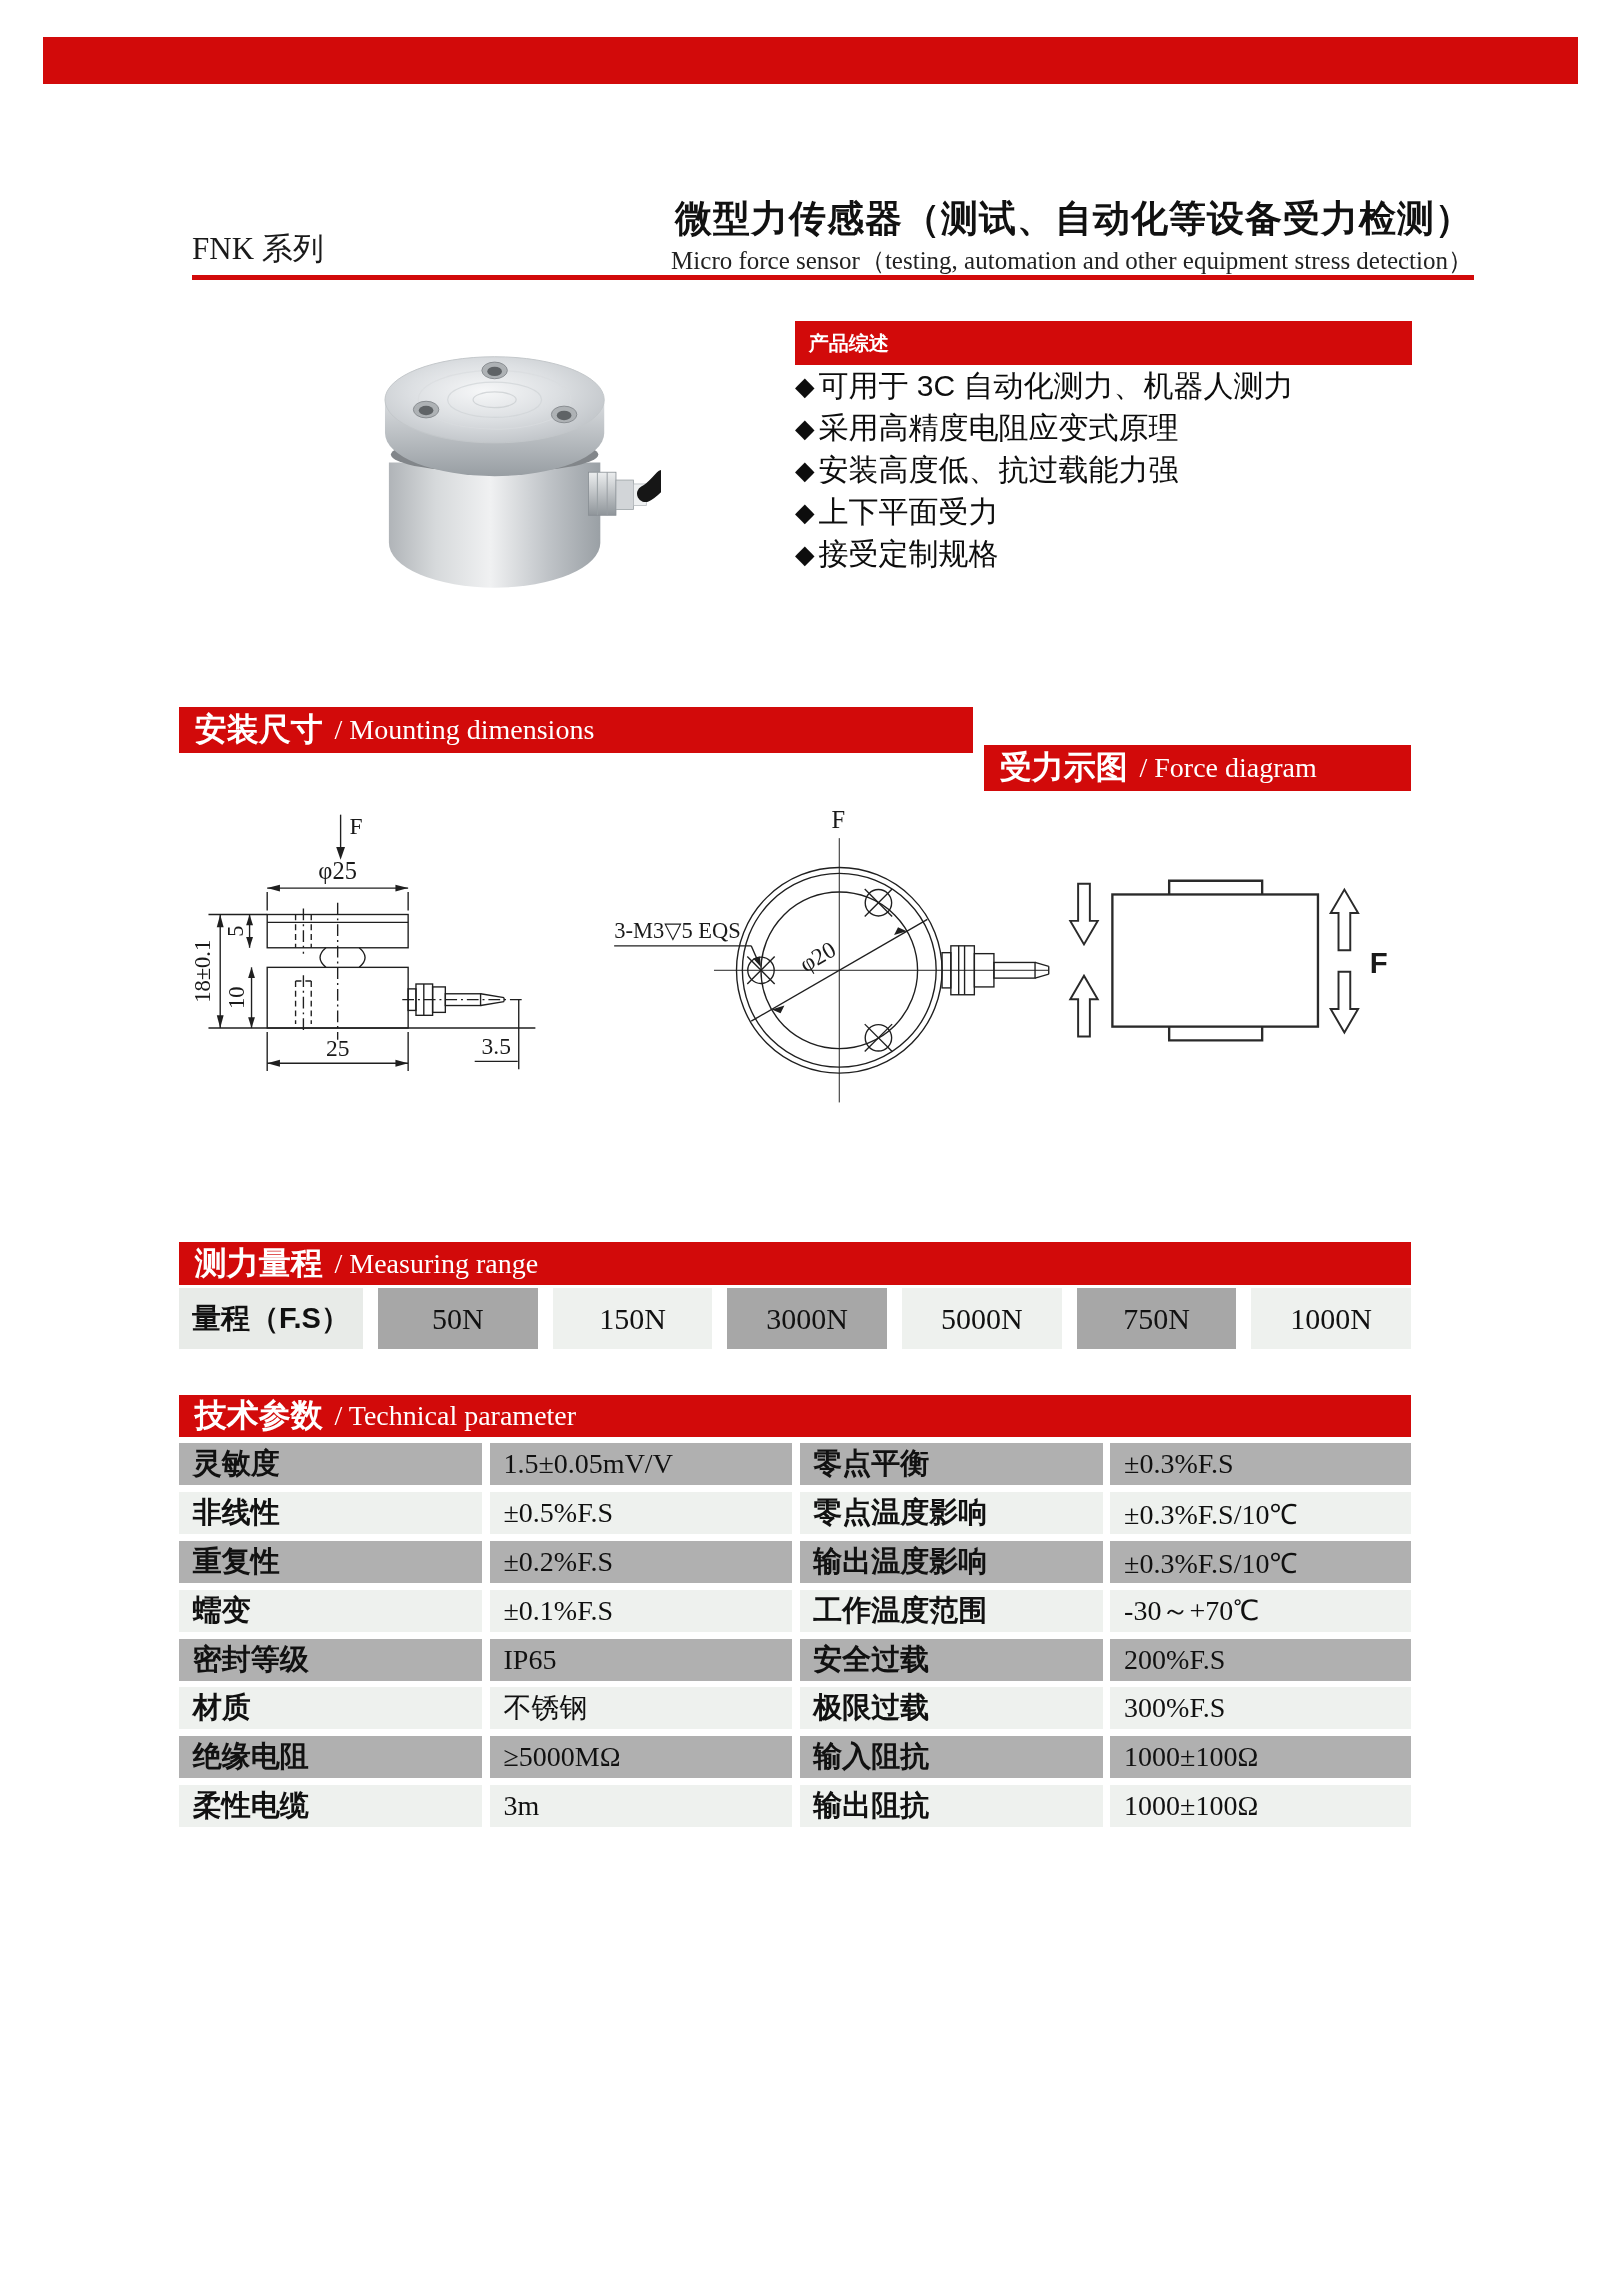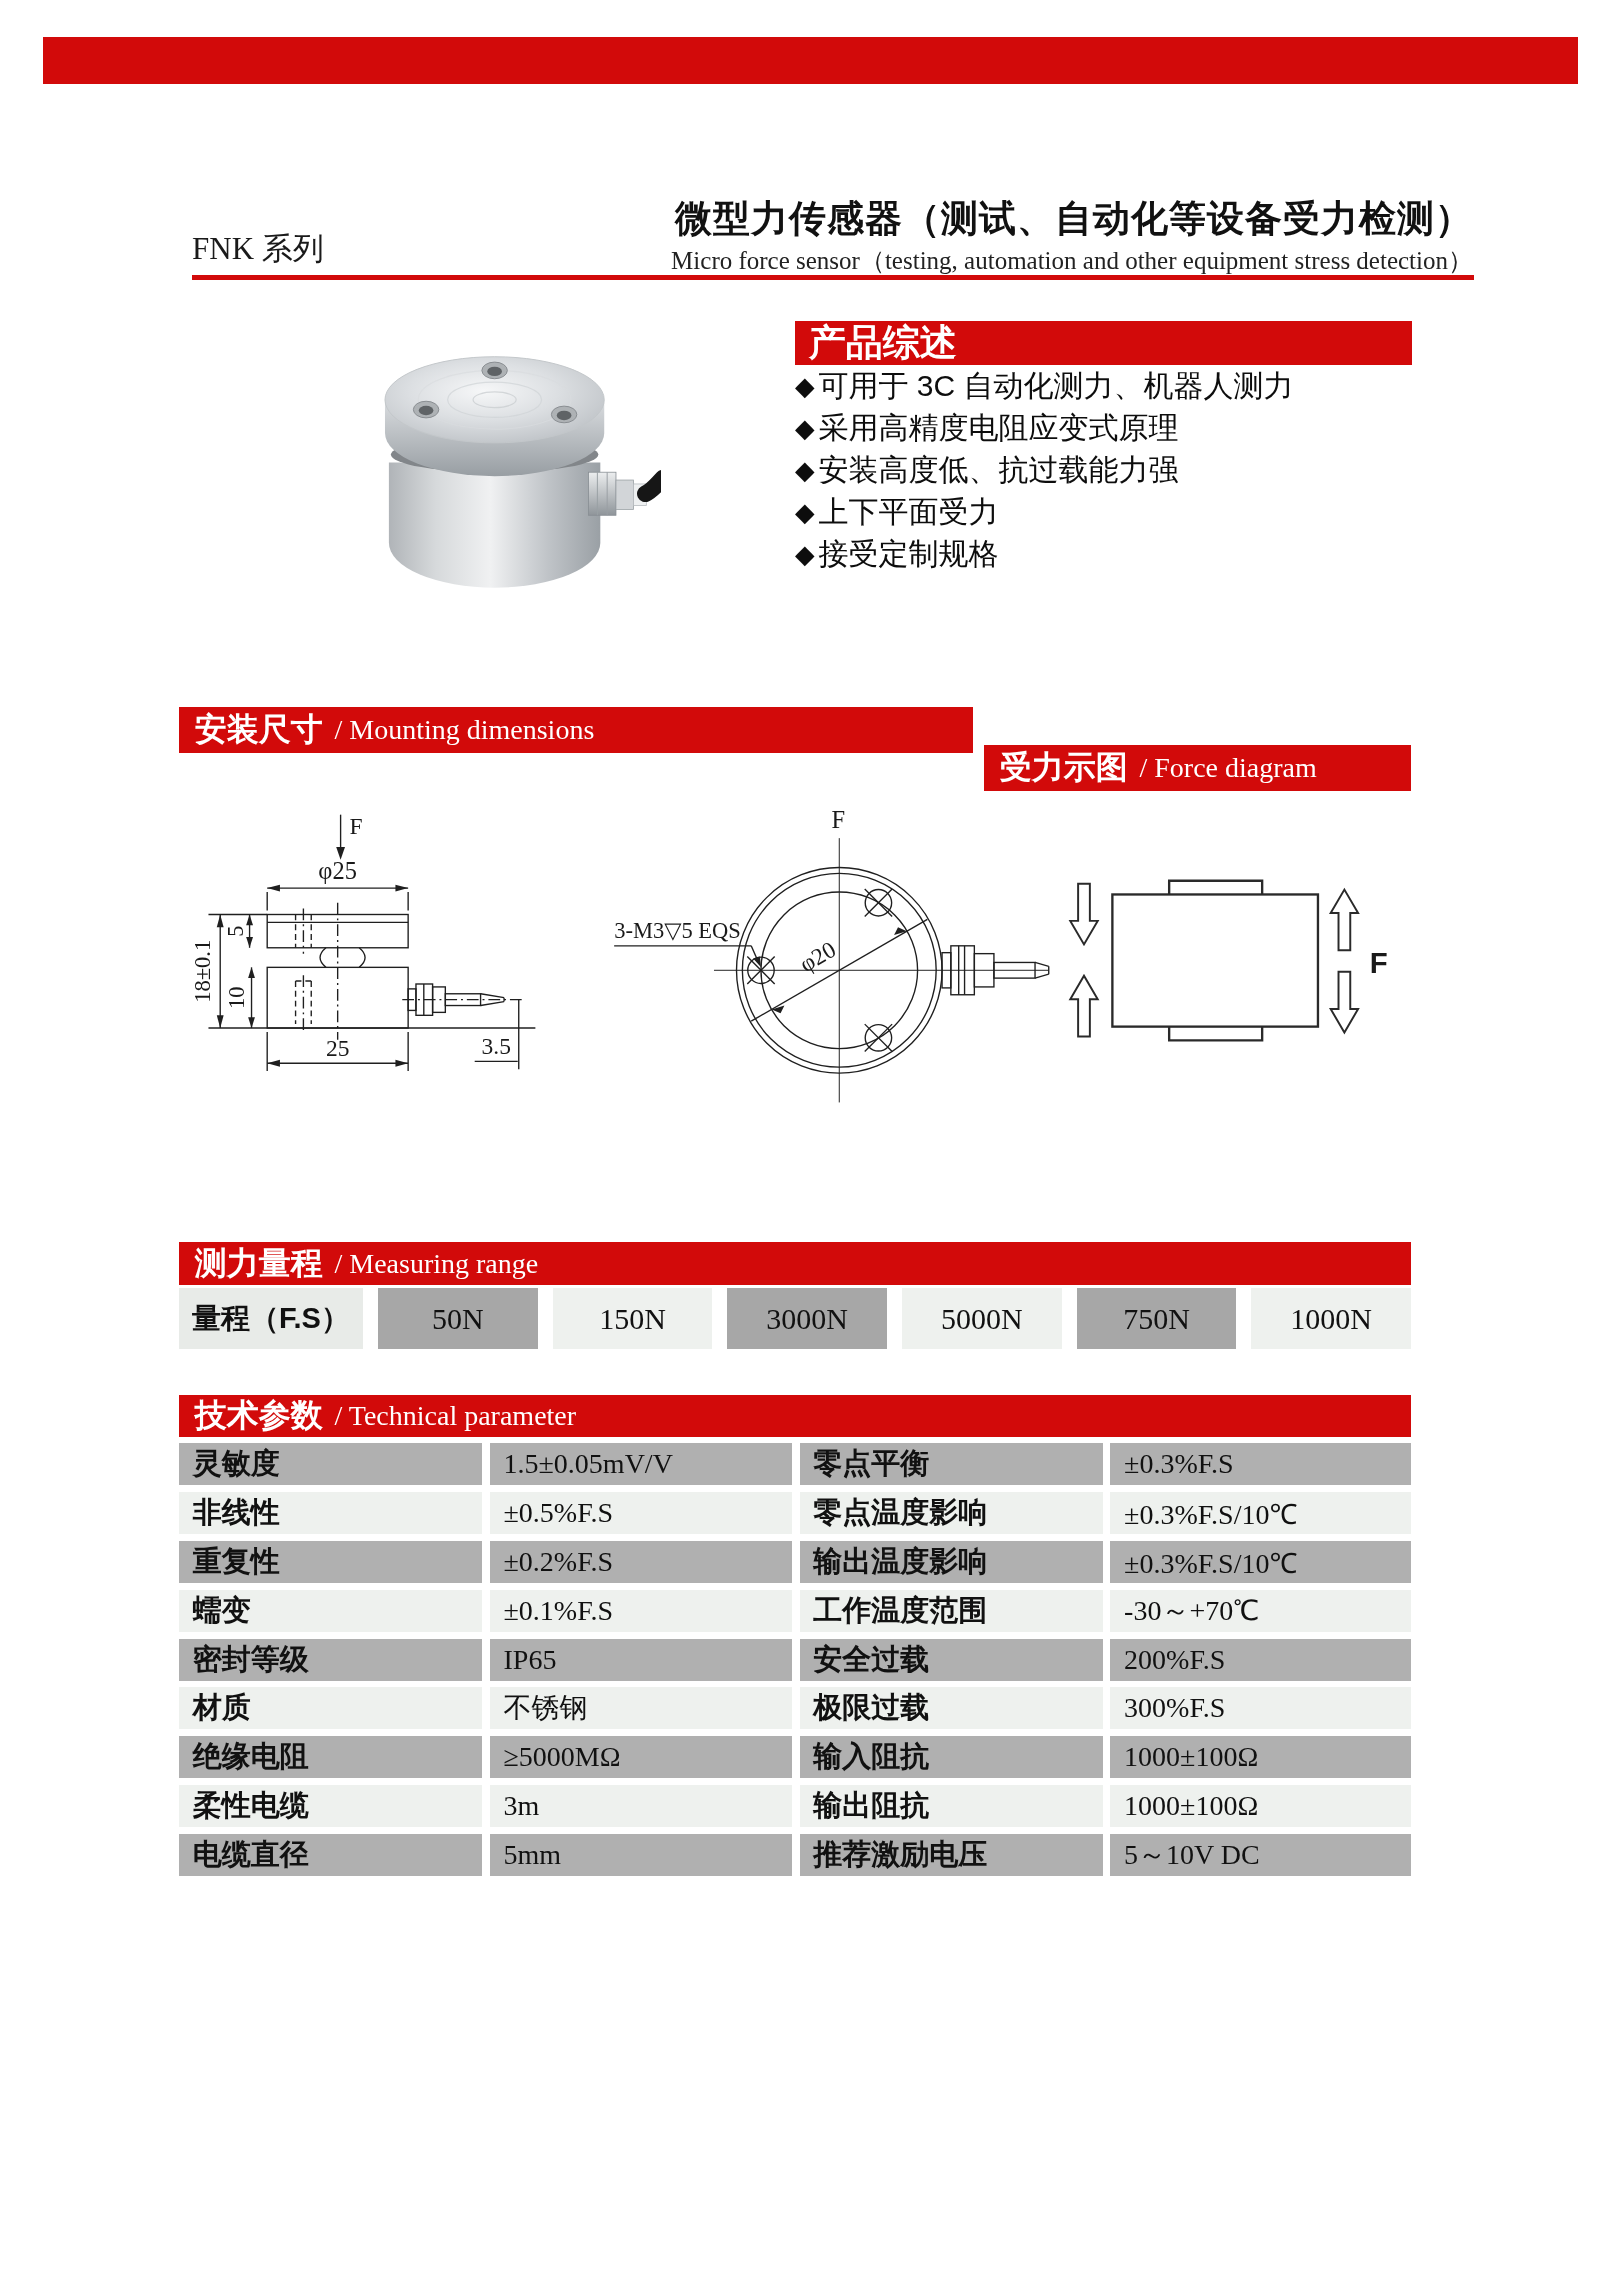--- a/index.html
+++ b/index.html
@@ -10,21 +10,21 @@
   .abs{position:absolute;}
   .red{background:#d20a0a;}
   
   #top-bar{left:43px;top:37px;width:1535px;height:47px;}
   #series{left:192px;top:228px;font-family:"Liberation Serif",serif;font-size:31px;color:#1a1a1a;}
   #title-cn{right:147px;top:194px;font-size:37px;font-weight:bold;letter-spacing:1px;}
   #title-en{right:147px;top:244px;font-family:"Liberation Serif",serif;font-size:25px;color:#222;}
   #head-rule{left:192px;top:275px;width:1282px;height:4.9px;}
   
   #overview-head{left:795px;top:321px;width:617px;height:44px;line-height:44px;
-    padding-left:13.7px;box-sizing:border-box;color:#fff;font-size:37px;font-weight:bold;}
+    padding-left:13.7px;box-sizing:border-box;color:#fff;font-size:20px;font-weight:bold;}
   #overview-list{left:795px;top:365px;width:627px;list-style:none;margin:0;padding:0;}
   #overview-list li{height:42px;display:flex;align-items:center;font-size:30px;color:#0d0d0d;}
   #overview-list .marker{font-size:25.5px;margin-right:3.9px;}
   
   .sec-bar{height:46px;color:#fff;display:flex;align-items:center;padding-left:15.7px;box-sizing:border-box;}
   .sec-cn{font-size:32px;font-weight:bold;}
   .sec-en{font-family:"Liberation Serif",serif;font-size:28px;margin-left:11.8px;}
   #bar-mounting{left:179px;top:707px;width:794px;}
   #bar-force{left:984px;top:745px;width:427px;}
   #bar-range{left:179px;top:1242px;width:1232px;height:43px;}
@@ -343,20 +343,14 @@
     <div class="tc value c2">≥5000MΩ</div>
     <div class="tc param c3">输入阻抗</div>
     <div class="tc value c4">1000±100Ω</div>
   </div>
   <div class="trow">
     <div class="tc param c1">柔性电缆</div>
     <div class="tc value c2">3m</div>
     <div class="tc param c3">输出阻抗</div>
     <div class="tc value c4">1000±100Ω</div>
   </div>
-  <div class="trow">
-    <div class="tc param c1">电缆直径</div>
-    <div class="tc value c2">5mm</div>
-    <div class="tc param c3">推荐激励电压</div>
-    <div class="tc value c4">5～10V DC</div>
-  </div>
 </div>
 
 
 </body></html>

